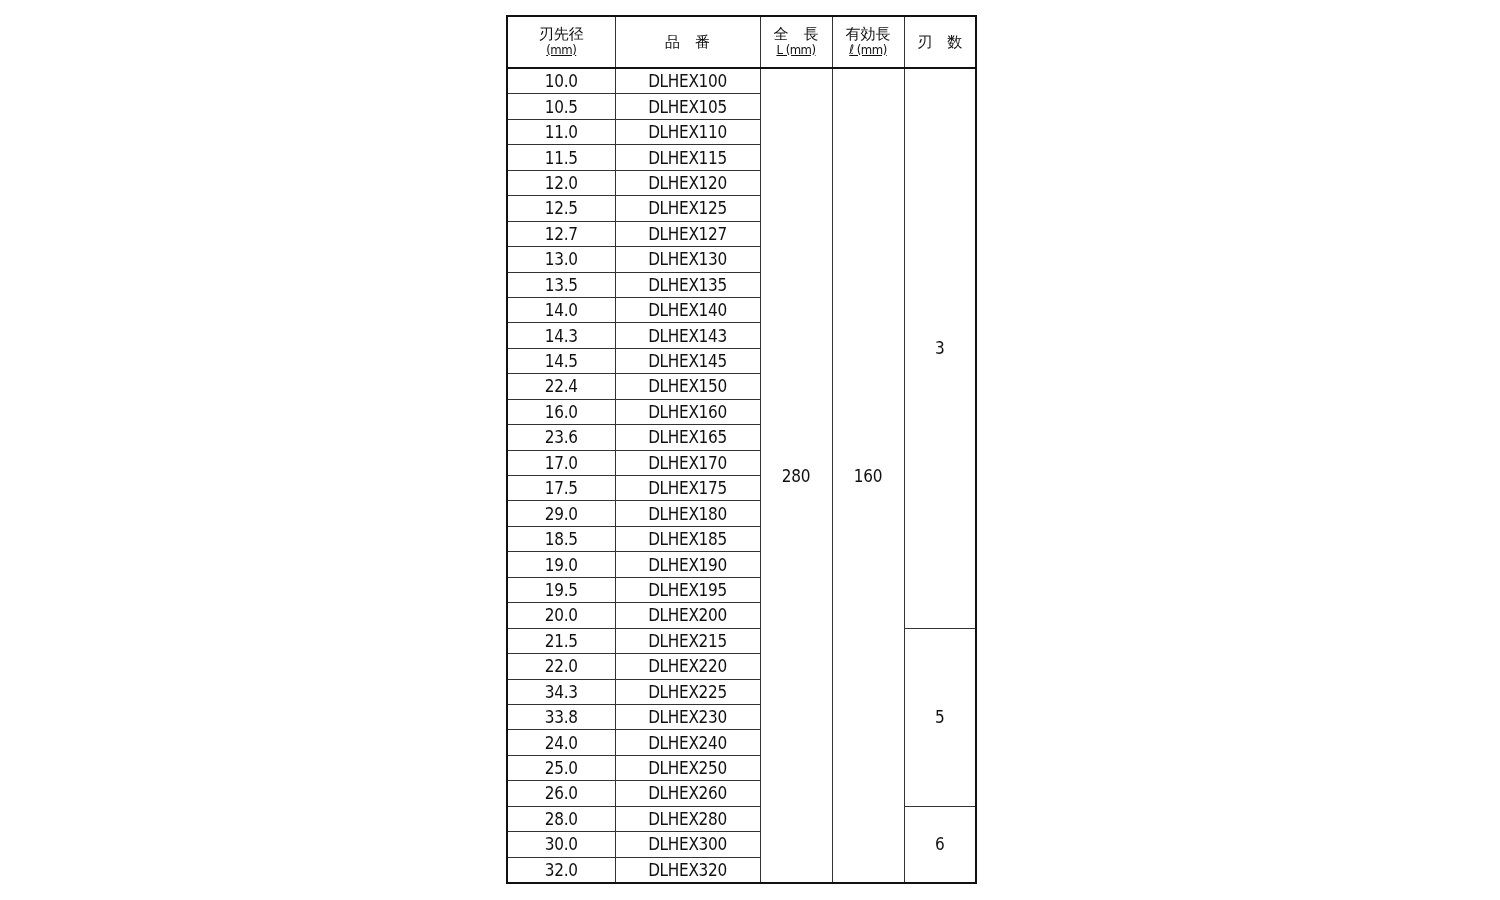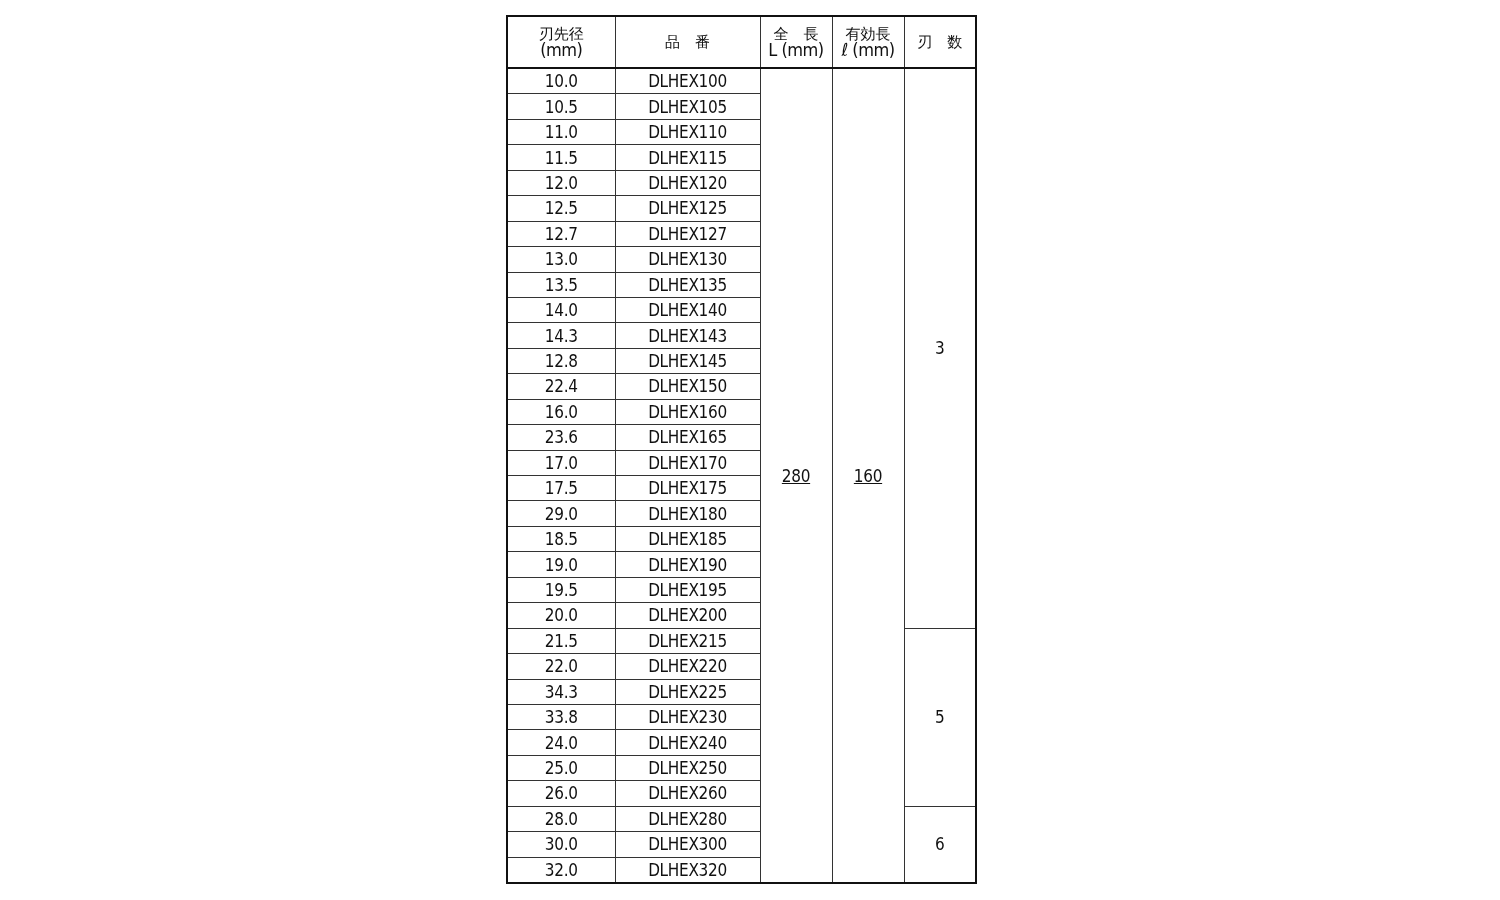--- a/index.html
+++ b/index.html
@@ -10,26 +10,26 @@
     border-collapse:collapse; border:2px solid #111;
     table-layout:fixed;
   }
   table.spec th, table.spec td {
     border:1px solid #333; padding:0; text-align:center; vertical-align:middle;
   }
   table.spec th {
     height:50px; font-weight:normal; font-size:15px; line-height:16px;
     border-bottom:2px solid #111;
   }
-  table.spec th .sub { font-size:18px; display:block; letter-spacing:-0.5px; }
+  table.spec th .sub { font-size:13px; display:block; letter-spacing:-0.5px;text-decoration:underline; }
   table.spec td { height:24.45px; font-size:17px; line-height:18px; letter-spacing:-0.3px; }
   col.c1 { width:108px; } col.c2 { width:145px; } col.c3 { width:72px; }
   col.c4 { width:72px; } col.c5 { width:72px; }
   td.merged { font-size:16px; }
-  td.c-len, td.c-eff { border-color:#333;text-decoration:underline; }
+  td.c-len, td.c-eff { border-color:#333; }
   td.c-blades { border-left:1px solid #777; }
 </style>
 </head>
 <body>
 
 <table class="spec">
   <colgroup>
     <col class="c1">
       <col class="c2">
       <col class="c3">
@@ -100,21 +100,21 @@
       </tr>
       <tr>
         <td>14.0</td>
         <td>DLHEX140</td>
       </tr>
       <tr>
         <td>14.3</td>
         <td>DLHEX143</td>
       </tr>
       <tr>
-        <td>12.8</td>
+        <td>14.5</td>
         <td>DLHEX145</td>
       </tr>
       <tr>
         <td>22.4</td>
         <td>DLHEX150</td>
       </tr>
       <tr>
         <td>16.0</td>
         <td>DLHEX160</td>
       </tr>

